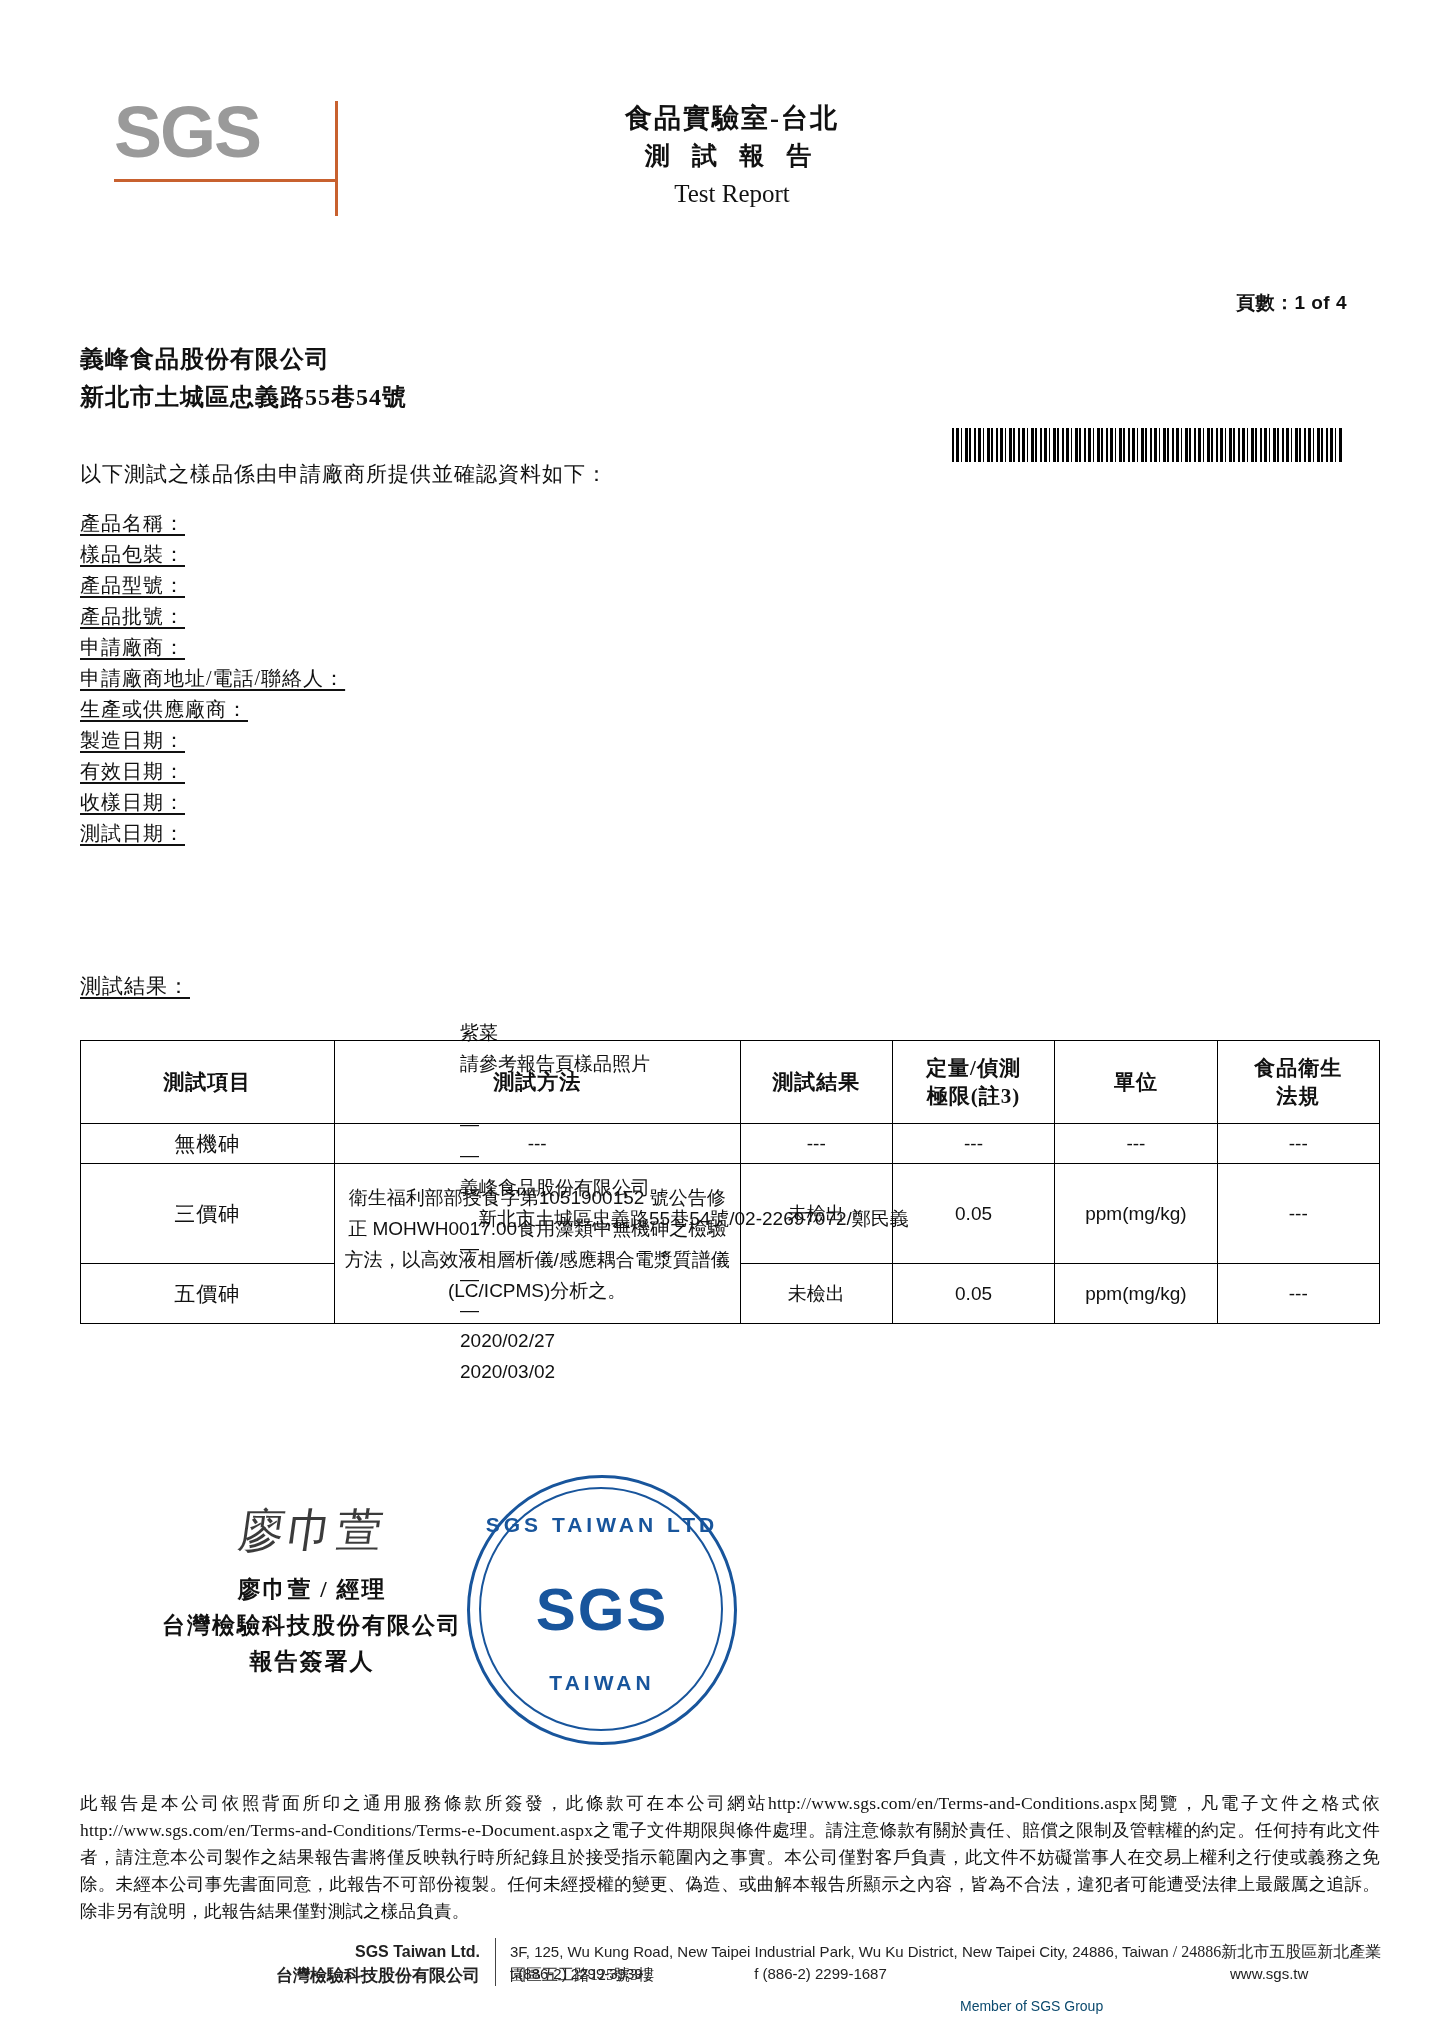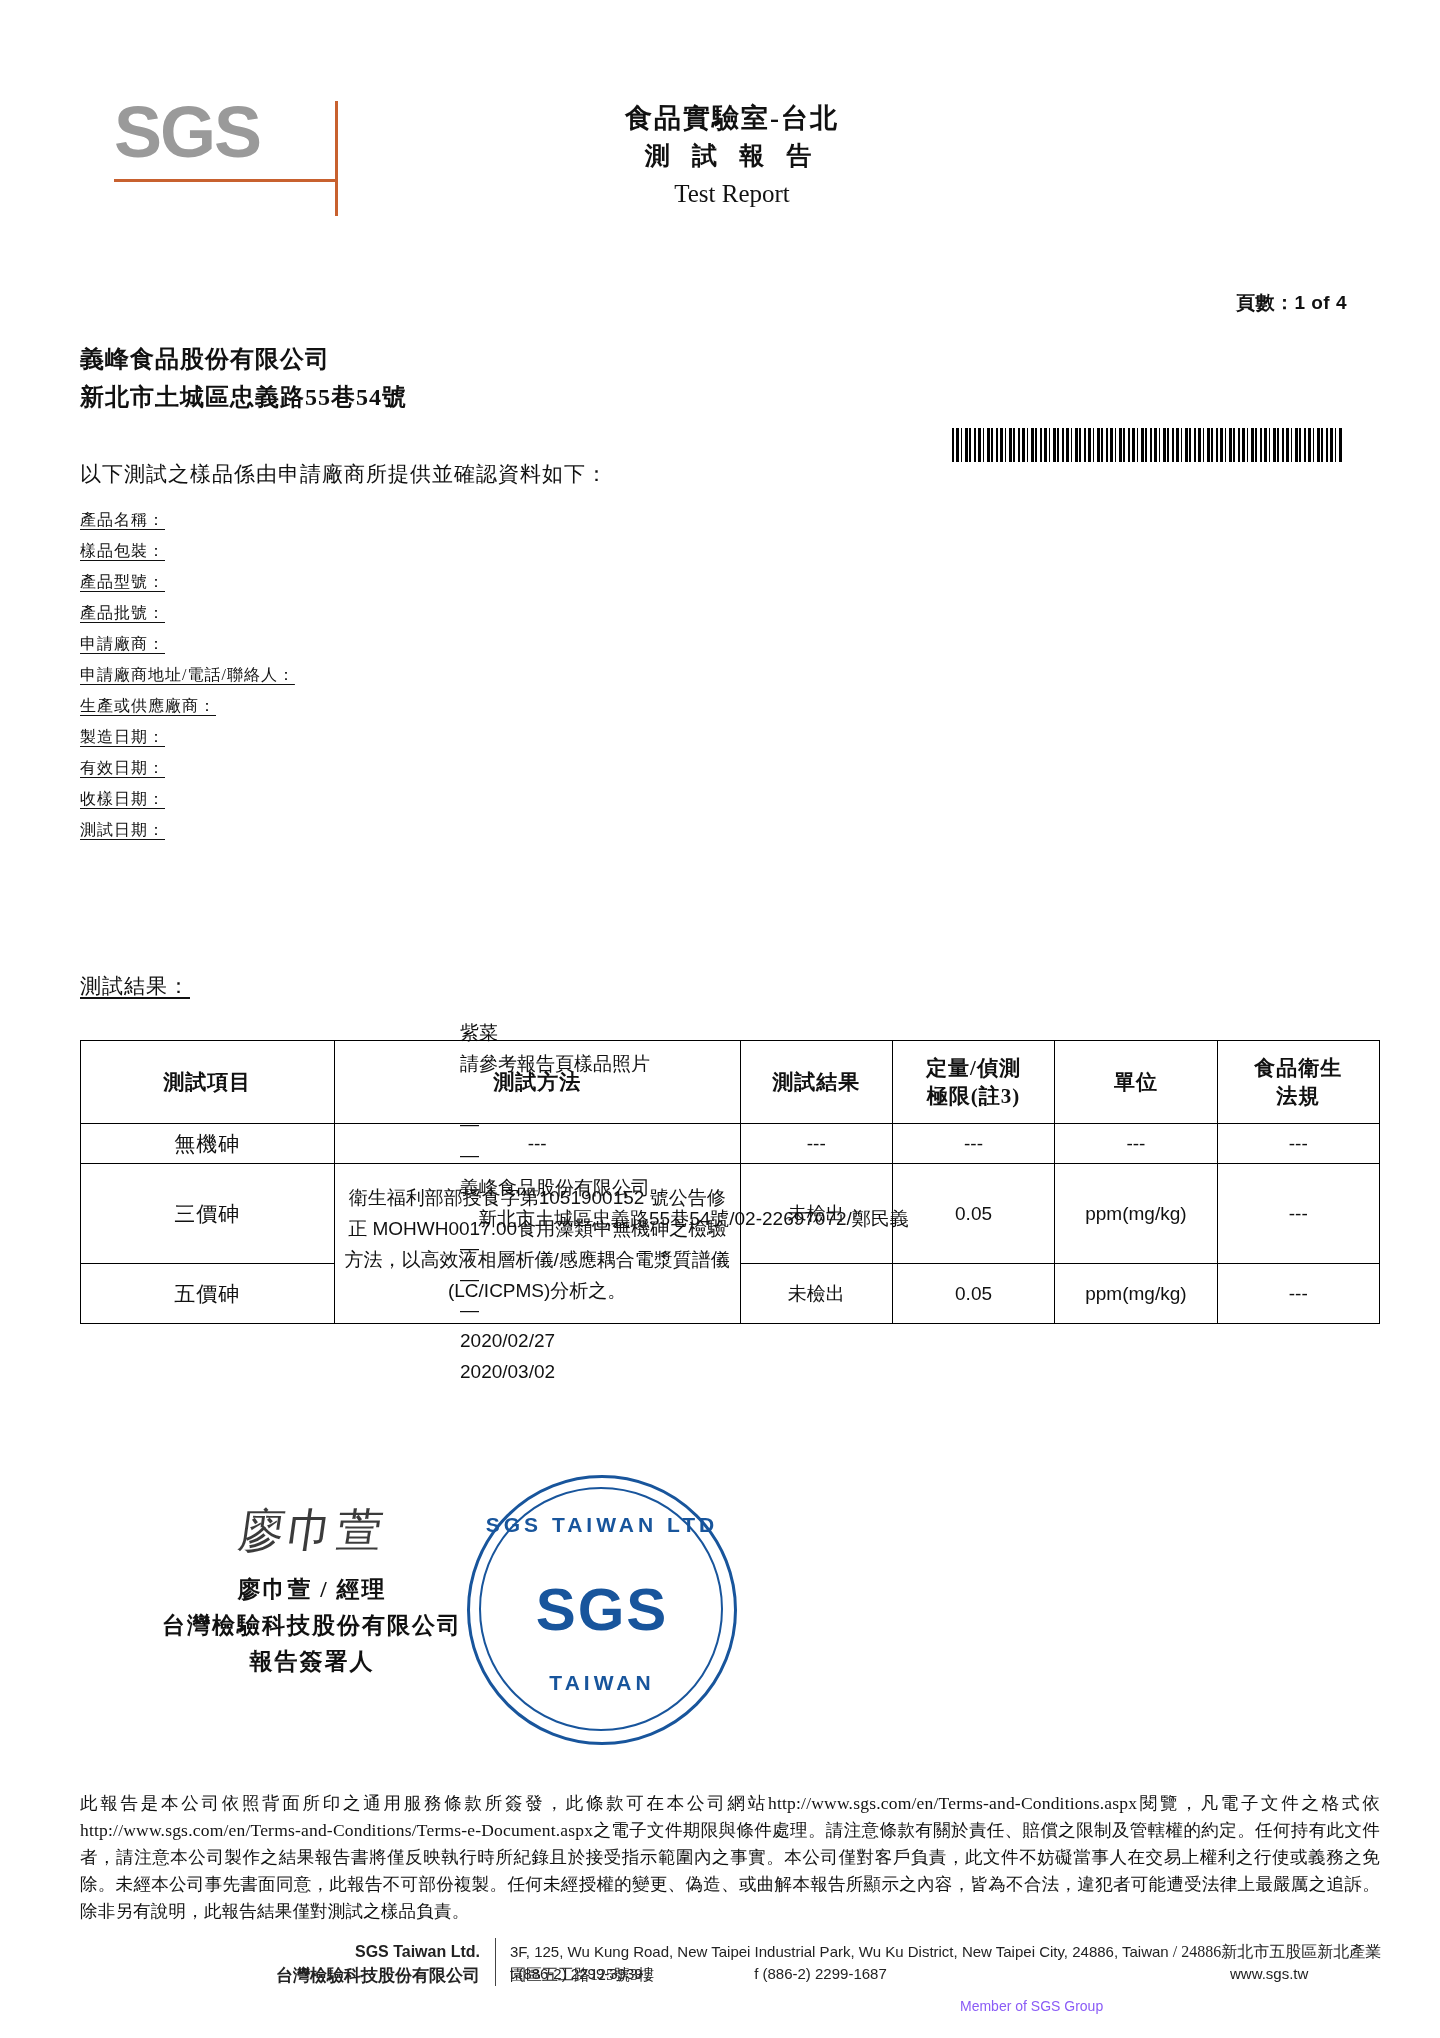--- a/index.html
+++ b/index.html
@@ -167,21 +167,21 @@
     top: 510px;
     width: 1180px;
   }
   .info-row {
     display: flex;
     align-items: flex-start;
     height: 31px;
   }
   .info-label {
     font-family: "Liberation Serif", serif;
-    font-size: 16px;
+    font-size: 20px;
     letter-spacing: 1px;
     text-decoration: underline;
     text-underline-offset: 4px;
     white-space: nowrap;
   }
   .info-value {
     font-family: "Liberation Sans", sans-serif;
     font-size: 19px;
     white-space: nowrap;
   }
@@ -374,21 +374,21 @@
     width: 880px;
   }
   .footer .phones span { display: inline-block; }
   .footer .ph1 { width: 240px; }
   .footer .ph2 { width: 270px; }
   .footer .member {
     position: absolute;
     left: 880px;
     top: 58px;
     font-size: 14px;
-    color: #8b5cf6;
+    color: #0c4a6e;
   }
   .footer .tw { position: absolute; left: 1150px; top: 25px; font-size: 15px; }
 </style>
 </head>
 <body>
 
 <div class="page">
 
   <div class="header">
     <div class="sgs-logo">

